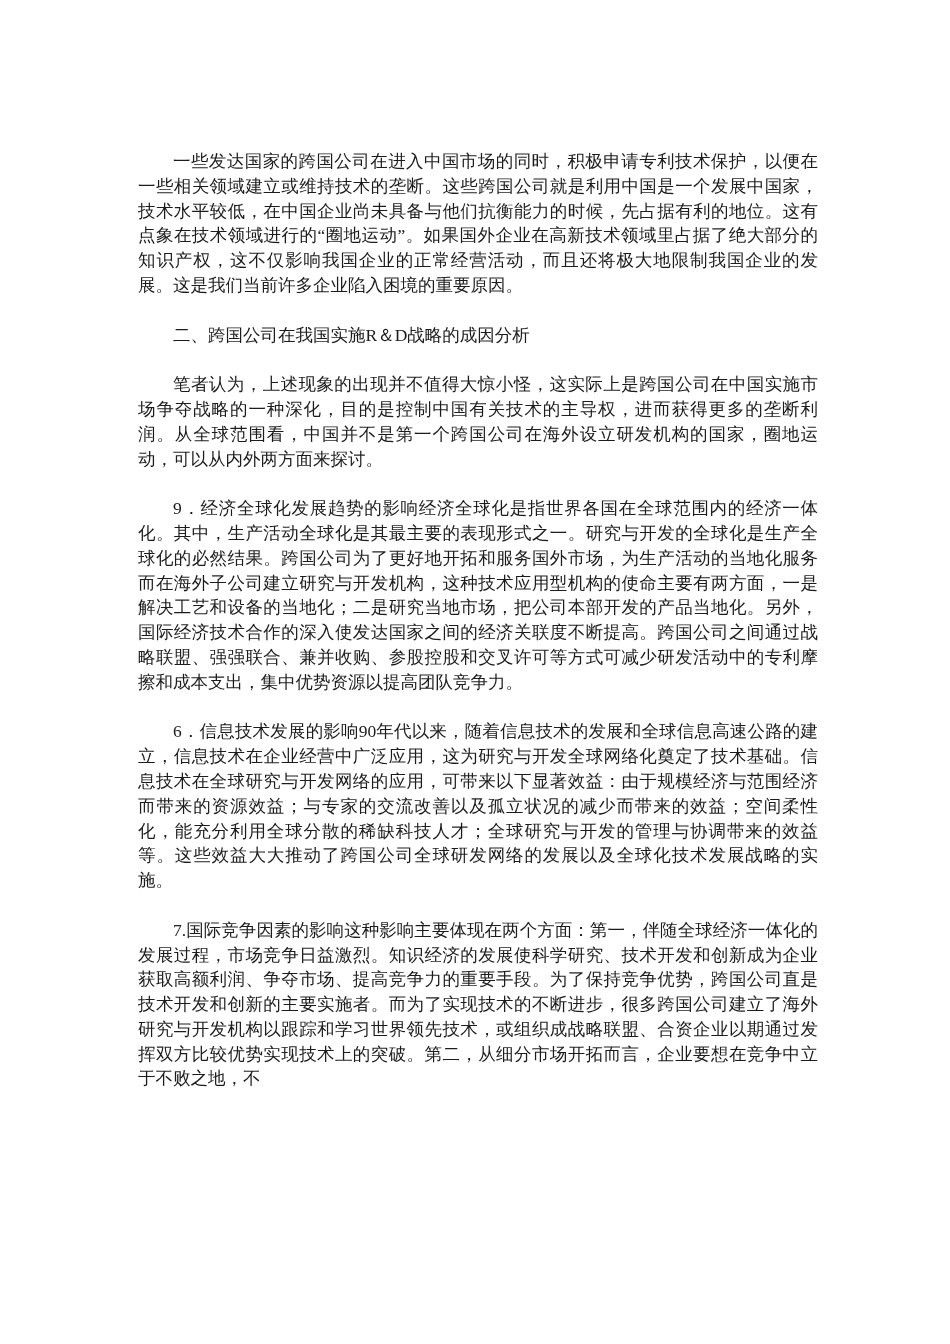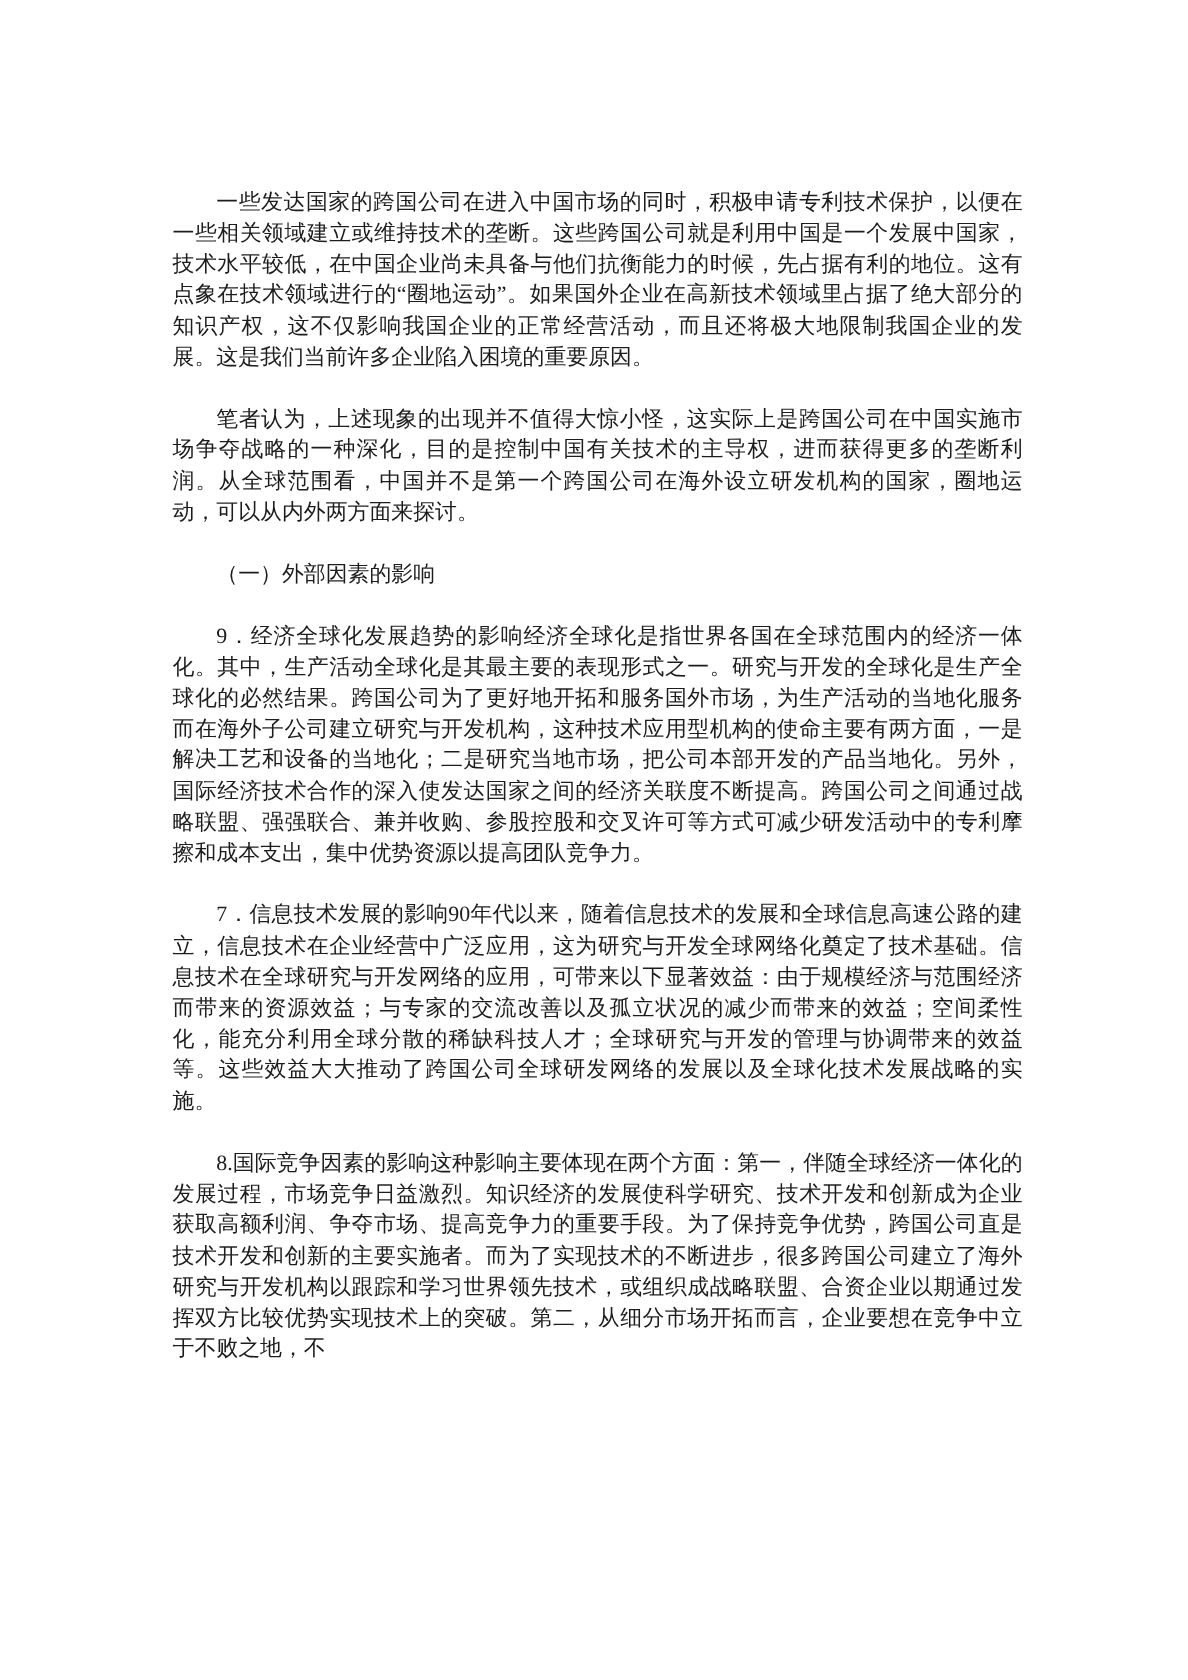--- a/index.html
+++ b/index.html
@@ -30,19 +30,19 @@
     font-weight: normal;
   }
   .para:last-child { margin-bottom: 0; }
 </style>
 </head>
 <body>
 
 <div class="page">
   <div class="content">
     <p class="para">一些发达国家的跨国公司在进入中国市场的同时，积极申请专利技术保护，以便在一些相关领域建立或维持技术的垄断。这些跨国公司就是利用中国是一个发展中国家，技术水平较低，在中国企业尚未具备与他们抗衡能力的时候，先占据有利的地位。这有点象在技术领域进行的“圈地运动”。如果国外企业在高新技术领域里占据了绝大部分的知识产权，这不仅影响我国企业的正常经营活动，而且还将极大地限制我国企业的发展。这是我们当前许多企业陷入困境的重要原因。</p>
+    <p class="para">二、跨国公司在我国实施R＆D战略的成因分析</p>
     <p class="para">笔者认为，上述现象的出现并不值得大惊小怪，这实际上是跨国公司在中国实施市场争夺战略的一种深化，目的是控制中国有关技术的主导权，进而获得更多的垄断利润。从全球范围看，中国并不是第一个跨国公司在海外设立研发机构的国家，圈地运动，可以从内外两方面来探讨。</p>
-    <p class="para">（一）外部因素的影响</p>
     <p class="para">9．经济全球化发展趋势的影响经济全球化是指世界各国在全球范围内的经济一体化。其中，生产活动全球化是其最主要的表现形式之一。研究与开发的全球化是生产全球化的必然结果。跨国公司为了更好地开拓和服务国外市场，为生产活动的当地化服务而在海外子公司建立研究与开发机构，这种技术应用型机构的使命主要有两方面，一是解决工艺和设备的当地化；二是研究当地市场，把公司本部开发的产品当地化。另外，国际经济技术合作的深入使发达国家之间的经济关联度不断提高。跨国公司之间通过战略联盟、强强联合、兼并收购、参股控股和交叉许可等方式可减少研发活动中的专利摩擦和成本支出，集中优势资源以提高团队竞争力。</p>
-    <p class="para">7．信息技术发展的影响90年代以来，随着信息技术的发展和全球信息高速公路的建立，信息技术在企业经营中广泛应用，这为研究与开发全球网络化奠定了技术基础。信息技术在全球研究与开发网络的应用，可带来以下显著效益：由于规模经济与范围经济而带来的资源效益；与专家的交流改善以及孤立状况的减少而带来的效益；空间柔性化，能充分利用全球分散的稀缺科技人才；全球研究与开发的管理与协调带来的效益等。这些效益大大推动了跨国公司全球研发网络的发展以及全球化技术发展战略的实施。</p>
-    <p class="para">8.国际竞争因素的影响这种影响主要体现在两个方面：第一，伴随全球经济一体化的发展过程，市场竞争日益激烈。知识经济的发展使科学研究、技术开发和创新成为企业获取高额利润、争夺市场、提高竞争力的重要手段。为了保持竞争优势，跨国公司直是技术开发和创新的主要实施者。而为了实现技术的不断进步，很多跨国公司建立了海外研究与开发机构以跟踪和学习世界领先技术，或组织成战略联盟、合资企业以期通过发挥双方比较优势实现技术上的突破。第二，从细分市场开拓而言，企业要想在竞争中立于不败之地，不</p>
+    <p class="para">6．信息技术发展的影响90年代以来，随着信息技术的发展和全球信息高速公路的建立，信息技术在企业经营中广泛应用，这为研究与开发全球网络化奠定了技术基础。信息技术在全球研究与开发网络的应用，可带来以下显著效益：由于规模经济与范围经济而带来的资源效益；与专家的交流改善以及孤立状况的减少而带来的效益；空间柔性化，能充分利用全球分散的稀缺科技人才；全球研究与开发的管理与协调带来的效益等。这些效益大大推动了跨国公司全球研发网络的发展以及全球化技术发展战略的实施。</p>
+    <p class="para">7.国际竞争因素的影响这种影响主要体现在两个方面：第一，伴随全球经济一体化的发展过程，市场竞争日益激烈。知识经济的发展使科学研究、技术开发和创新成为企业获取高额利润、争夺市场、提高竞争力的重要手段。为了保持竞争优势，跨国公司直是技术开发和创新的主要实施者。而为了实现技术的不断进步，很多跨国公司建立了海外研究与开发机构以跟踪和学习世界领先技术，或组织成战略联盟、合资企业以期通过发挥双方比较优势实现技术上的突破。第二，从细分市场开拓而言，企业要想在竞争中立于不败之地，不</p>
   </div>
 </div>
 
 </body></html>

